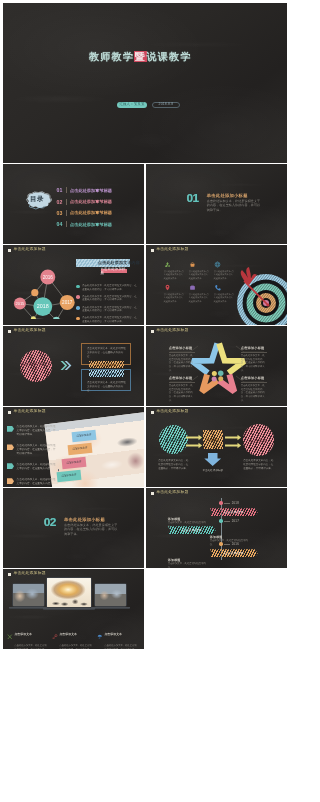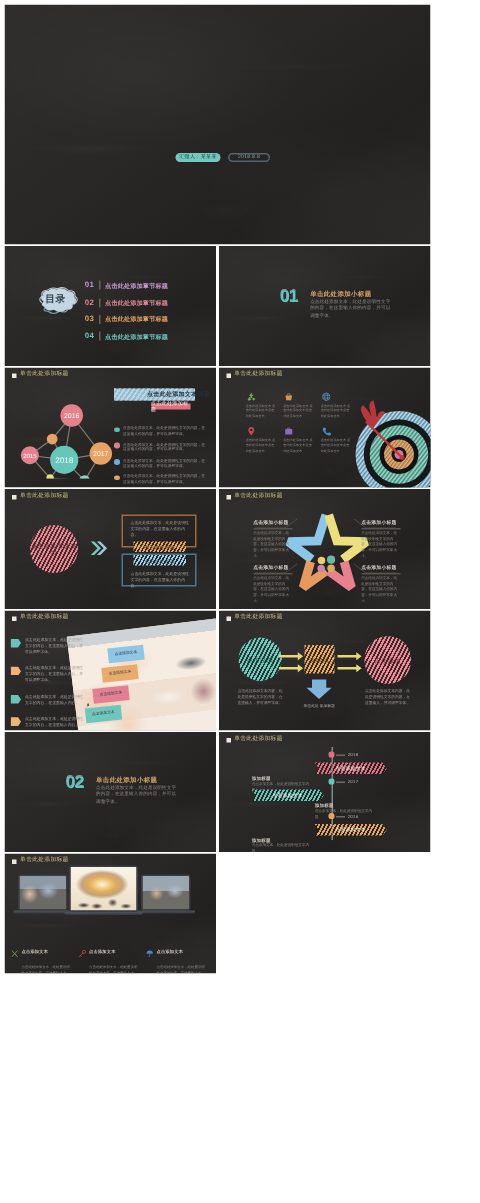--- a/index.html
+++ b/index.html
@@ -206,20 +206,23 @@
   .btxt{font-size:2.7px;color:#9b978f;line-height:1.45;letter-spacing:.05px;}
 </style>
 </head>
 <body>
 
 <div class="page" data-name="ppt-preview-page">
 
   <div class="cover" data-name="cover-slide">
     <div class="board" data-name="chalkboard-background"></div>
     <div class="inner">
+      <div class="cv-sub" data-name="cover-subtitle">
+        <span data-name="cover-subtitle-part-a">教师教学</span><span class="mark" data-name="cover-subtitle-mark">暨</span><span data-name="cover-subtitle-part-b">说课教学</span>
+      </div>
       <div class="cv-meta" data-name="cover-meta">
         <span class="cv-pill" data-name="cover-presenter-pill">汇报人：某某某</span>
         <span class="cv-pill2" data-name="cover-date-pill">2018.8.8</span>
       </div>
     </div>
   </div>
 
   <div class="grid" data-name="slide-grid">
 
     <div class="slide" data-name="slide-toc">

